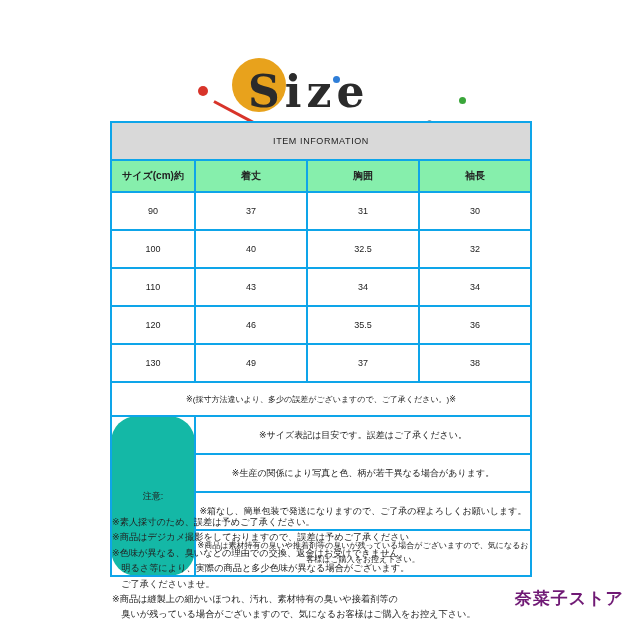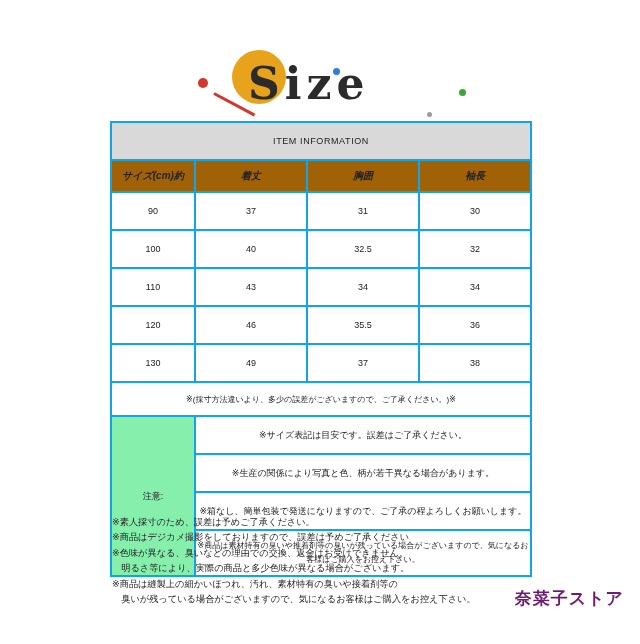--- a/index.html
+++ b/index.html
@@ -8,21 +8,21 @@
     background:#ffffff;
     font-family:"Liberation Sans","DejaVu Sans",sans-serif;
     color:#222;
     position:relative;
     overflow:hidden;
   }
   .page{position:relative;width:640px;height:644px;}
 
   
   .title-area{
-    position:absolute;left:0;top:26px;width:553px;height:72px;
+    position:absolute;left:0;top:34px;width:553px;height:72px;
   }
   .title-word{
     position:absolute;left:248px;top:36px;
     font-family:"DejaVu Serif","Liberation Serif",serif;
     font-weight:bold;
     font-size:44px;
     letter-spacing:5px;
     color:#2b2b2b;
     line-height:44px;
   }
@@ -54,33 +54,32 @@
     height:36px;
     color:#222;
   }
   .hdr-info{
     background:#d9d9d9;
     font-size:8.5px;
     letter-spacing:.6px;
     height:26px;
   }
   .hdr-row td{
-    background:#a16207;
+    background:#86efac;
     font-weight:bold;
     font-size:10px;
     height:30px;
-    font-style:italic;
   }
   .col1{width:84px;}
   .col2{width:112px;}
   .col3{width:112px;}
   .col4{width:112px;}
   .size-cell{font-size:9px;margin-top:25px;}
   .note-label{
-    background:#86efac;font-size:9px;
+    background:#14b8a6;font-size:9px;border-radius:26px;
   }
   .note-text{
     text-align:left;
     padding:0 8px;
     font-size:8px;
     line-height:30px;
     height:30px;
   }
   .note-block{
     text-align:left;
@@ -188,19 +187,20 @@
         <td class="note-block" colspan="3" style="height:44px;line-height:14px;font-size:8px;">※商品は素材特有の臭いや推着剤等の臭いが残っている場合がございますので、気になるお客様はご購入をお控え下さい。</td>
       </tr>
     </tbody>
   </table>
 
   <div class="footer">
     <p>※素人採寸のため、誤差は予めご了承ください。</p>
     <p>※商品はデジカメ撮影をしておりますので、誤差は予めご了承ください</p>
     <p>※色味が異なる、臭いなどの理由での交換、返金はお受けできません。</p>
     <p>　明るさ等により、実際の商品と多少色味が異なる場合がございます。</p>
+    <p>　ご了承くださいませ。</p>
     <p>※商品は縫製上の細かいほつれ、汚れ、素材特有の臭いや接着剤等の</p>
     <p>　臭いが残っている場合がございますので、気になるお客様はご購入をお控え下さい。</p>
   </div>
 
   <div class="stamp">奈菜子ストア</div>
 
 </div>
 
 </body></html>

